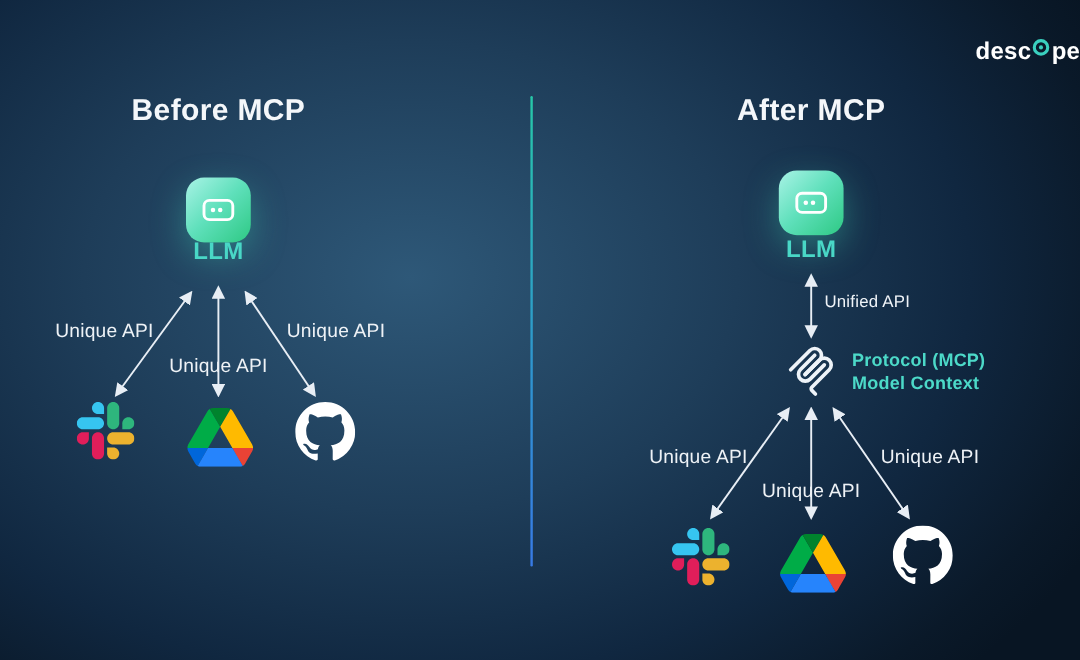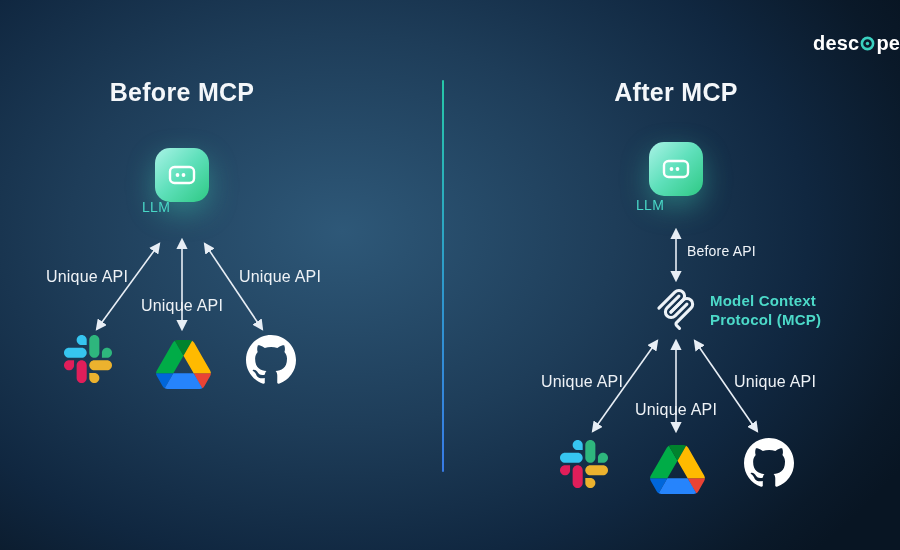--- a/index.html
+++ b/index.html
@@ -28,22 +28,22 @@
   .llm-icon{
     position:absolute; width:54px; height:54px; border-radius:15px;
     background:linear-gradient(135deg,#a9f3e6 0%,#5fe0bb 48%,#2ec984 100%);
     display:flex; align-items:center; justify-content:center;
     box-shadow:0 10px 28px rgba(62,211,178,.38);
   }
   #llm-icon-before{ left:155px; top:148px; }
   #llm-icon-after{ left:649px; top:142px; }
 
   .llm-label{
-    position:absolute; width:80px; 
-    color:#49d7c6; font-size:14px; font-weight:400; letter-spacing:.3px;
+    position:absolute; width:80px; text-align:center;
+    color:#49d7c6; font-size:20px; font-weight:700; letter-spacing:.3px;
   }
   #llm-label-before{ left:142px; top:199px; }
   #llm-label-after{ left:636px; top:197px; }
 
   .api-label{
     position:absolute; width:110px; text-align:center;
     color:#eef2f6; font-size:16px; font-weight:400; letter-spacing:.2px;
   }
   #lbl-before-left{ left:32px;  top:268px; }
   #lbl-before-mid{  left:127px; top:297px; }
@@ -70,21 +70,21 @@
   #github-before{ left:246px; top:335px; }
   #slack-after{  left:560px; top:440px; }
   #drive-after{  left:650px; top:445px; }
   #github-after{ left:744px; top:438px; }
 
   #arrows-layer{ position:absolute; left:0; top:0; pointer-events:none; }
   .arrow{ stroke:#e8eef5; stroke-width:1.6; }
 
   .brand{
     position:absolute; left:813px; top:32px;
-    display:flex; align-items:center;
+    display:flex; align-items:flex-start;
     color:#ffffff; font-size:20px; font-weight:700; letter-spacing:.2px;
   }
   .brand .o-mark{ margin:0 1px; display:block; }
 </style>
 </head>
 <body>
 
 <div class="canvas">
 
   <svg id="arrows-layer" width="900" height="550" viewBox="0 0 900 550">
@@ -161,31 +161,31 @@
 
   <div class="llm-icon" id="llm-icon-after">
     <svg width="30" height="30" viewBox="0 0 30 30">
       <rect x="3" y="7" width="24" height="16" rx="4.5" fill="none" stroke="#ffffff" stroke-width="2.4"></rect>
       <circle cx="10.5" cy="15" r="1.9" fill="#ffffff"></circle>
       <circle cx="16.5" cy="15" r="1.9" fill="#ffffff"></circle>
     </svg>
   </div>
   <div class="llm-label" id="llm-label-after">LLM</div>
 
-  <div id="unified-api-label">Before API</div>
+  <div id="unified-api-label">Unified API</div>
 
   <svg id="mcp-icon" viewBox="0 0 195 195" fill="none">
     <path d="M25 97.8528L92.8823 29.9706C102.255 20.598 117.451 20.598 126.823 29.9706C136.196 39.3431 136.196 54.5391 126.823 63.9117L75.5581 115.177" stroke="#eef3f8" stroke-width="13" stroke-linecap="round"></path>
     <path d="M76.2653 114.47L126.823 63.9117C136.196 54.5391 151.392 54.5391 160.765 63.9117L161.118 64.2652C170.491 73.6378 170.491 88.8338 161.118 98.2063L99.7248 159.6C96.6006 162.724 96.6006 167.789 99.7248 170.913L112.331 183.52" stroke="#eef3f8" stroke-width="13" stroke-linecap="round"></path>
     <path d="M109.853 46.9411L59.6482 97.1457C50.2757 106.518 50.2757 121.714 59.6482 131.087C69.0208 140.459 84.2168 140.459 93.5894 131.087L143.794 80.8822" stroke="#eef3f8" stroke-width="13" stroke-linecap="round"></path>
   </svg>
 
   <div id="mcp-label">
+    <div>Protocol (MCP)</div>
     <div>Model Context</div>
-    <div>Protocol (MCP)</div>
   </div>
 
   <div class="api-label" id="lbl-after-left">Unique API</div>
   <div class="api-label" id="lbl-after-mid">Unique API</div>
   <div class="api-label" id="lbl-after-right">Unique API</div>
 
   <div class="svc" id="slack-after">
     <svg width="48" height="48" viewBox="0 0 122.8 122.8">
       <path d="M25.8 77.6c0 7.1-5.8 12.9-12.9 12.9S0 84.7 0 77.6s5.8-12.9 12.9-12.9h12.9v12.9z" fill="#e01e5a"></path>
       <path d="M32.3 77.6c0-7.1 5.8-12.9 12.9-12.9s12.9 5.8 12.9 12.9v32.3c0 7.1-5.8 12.9-12.9 12.9s-12.9-5.8-12.9-12.9V77.6z" fill="#e01e5a"></path>

